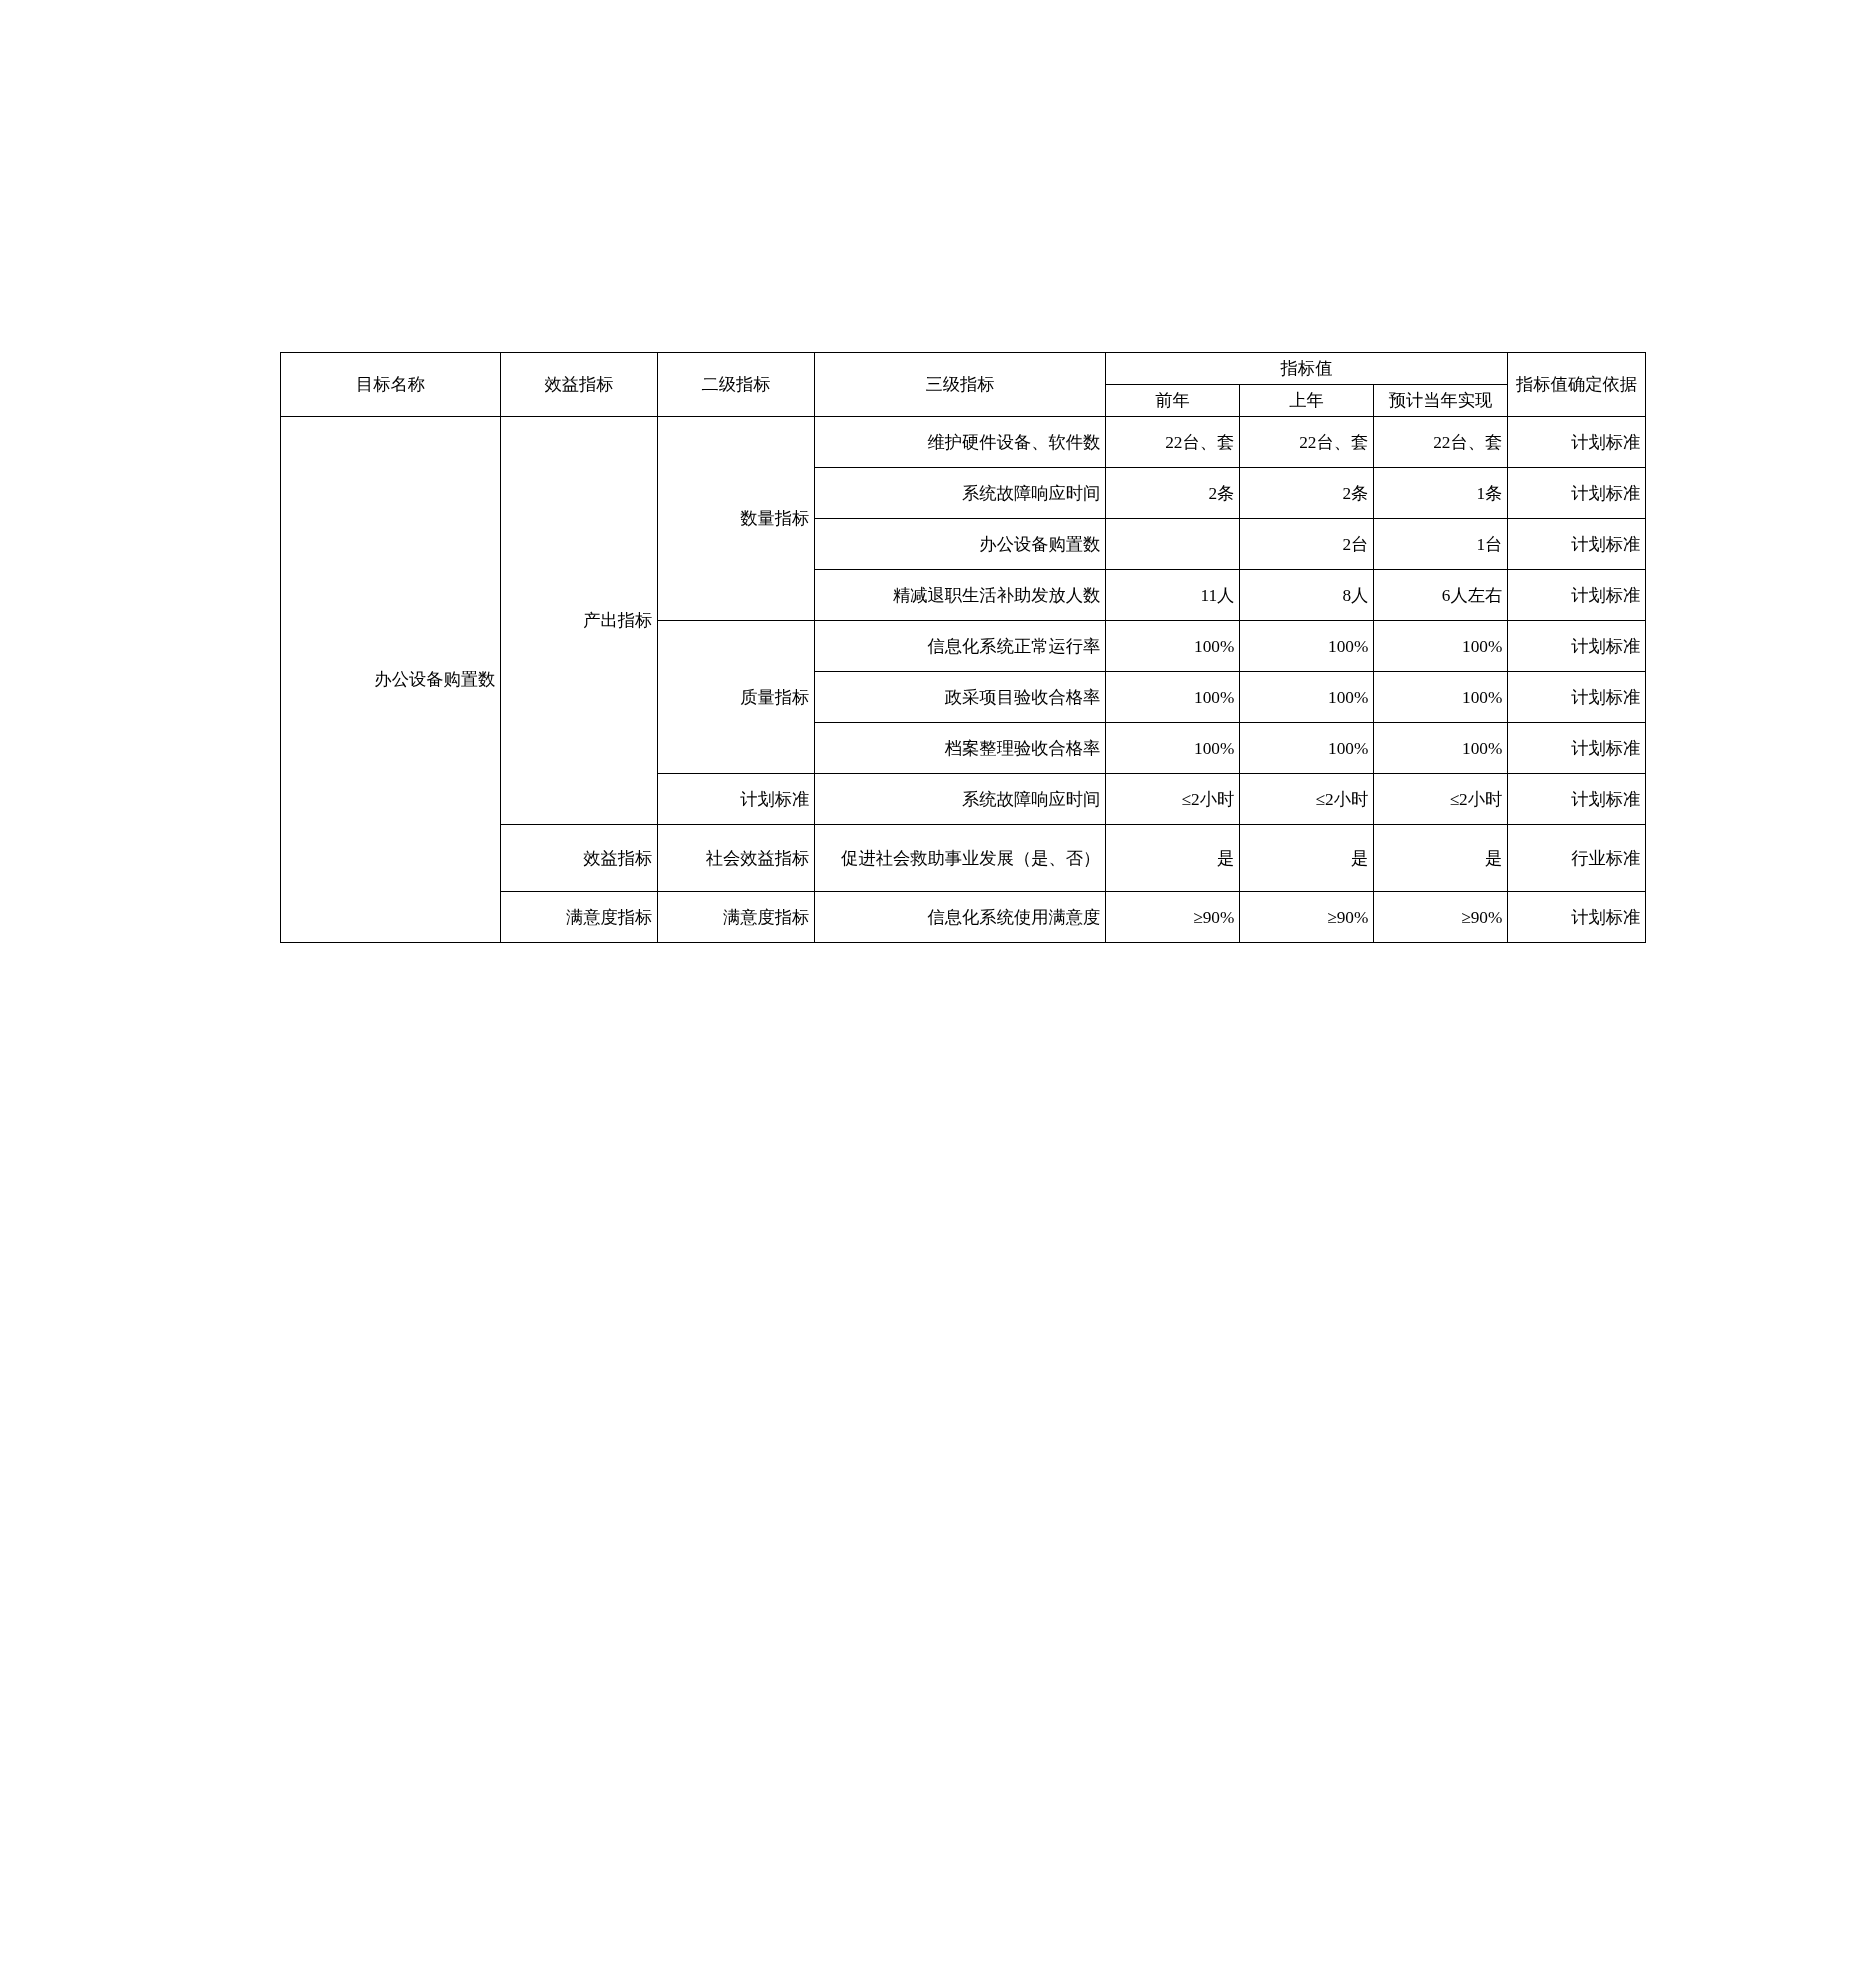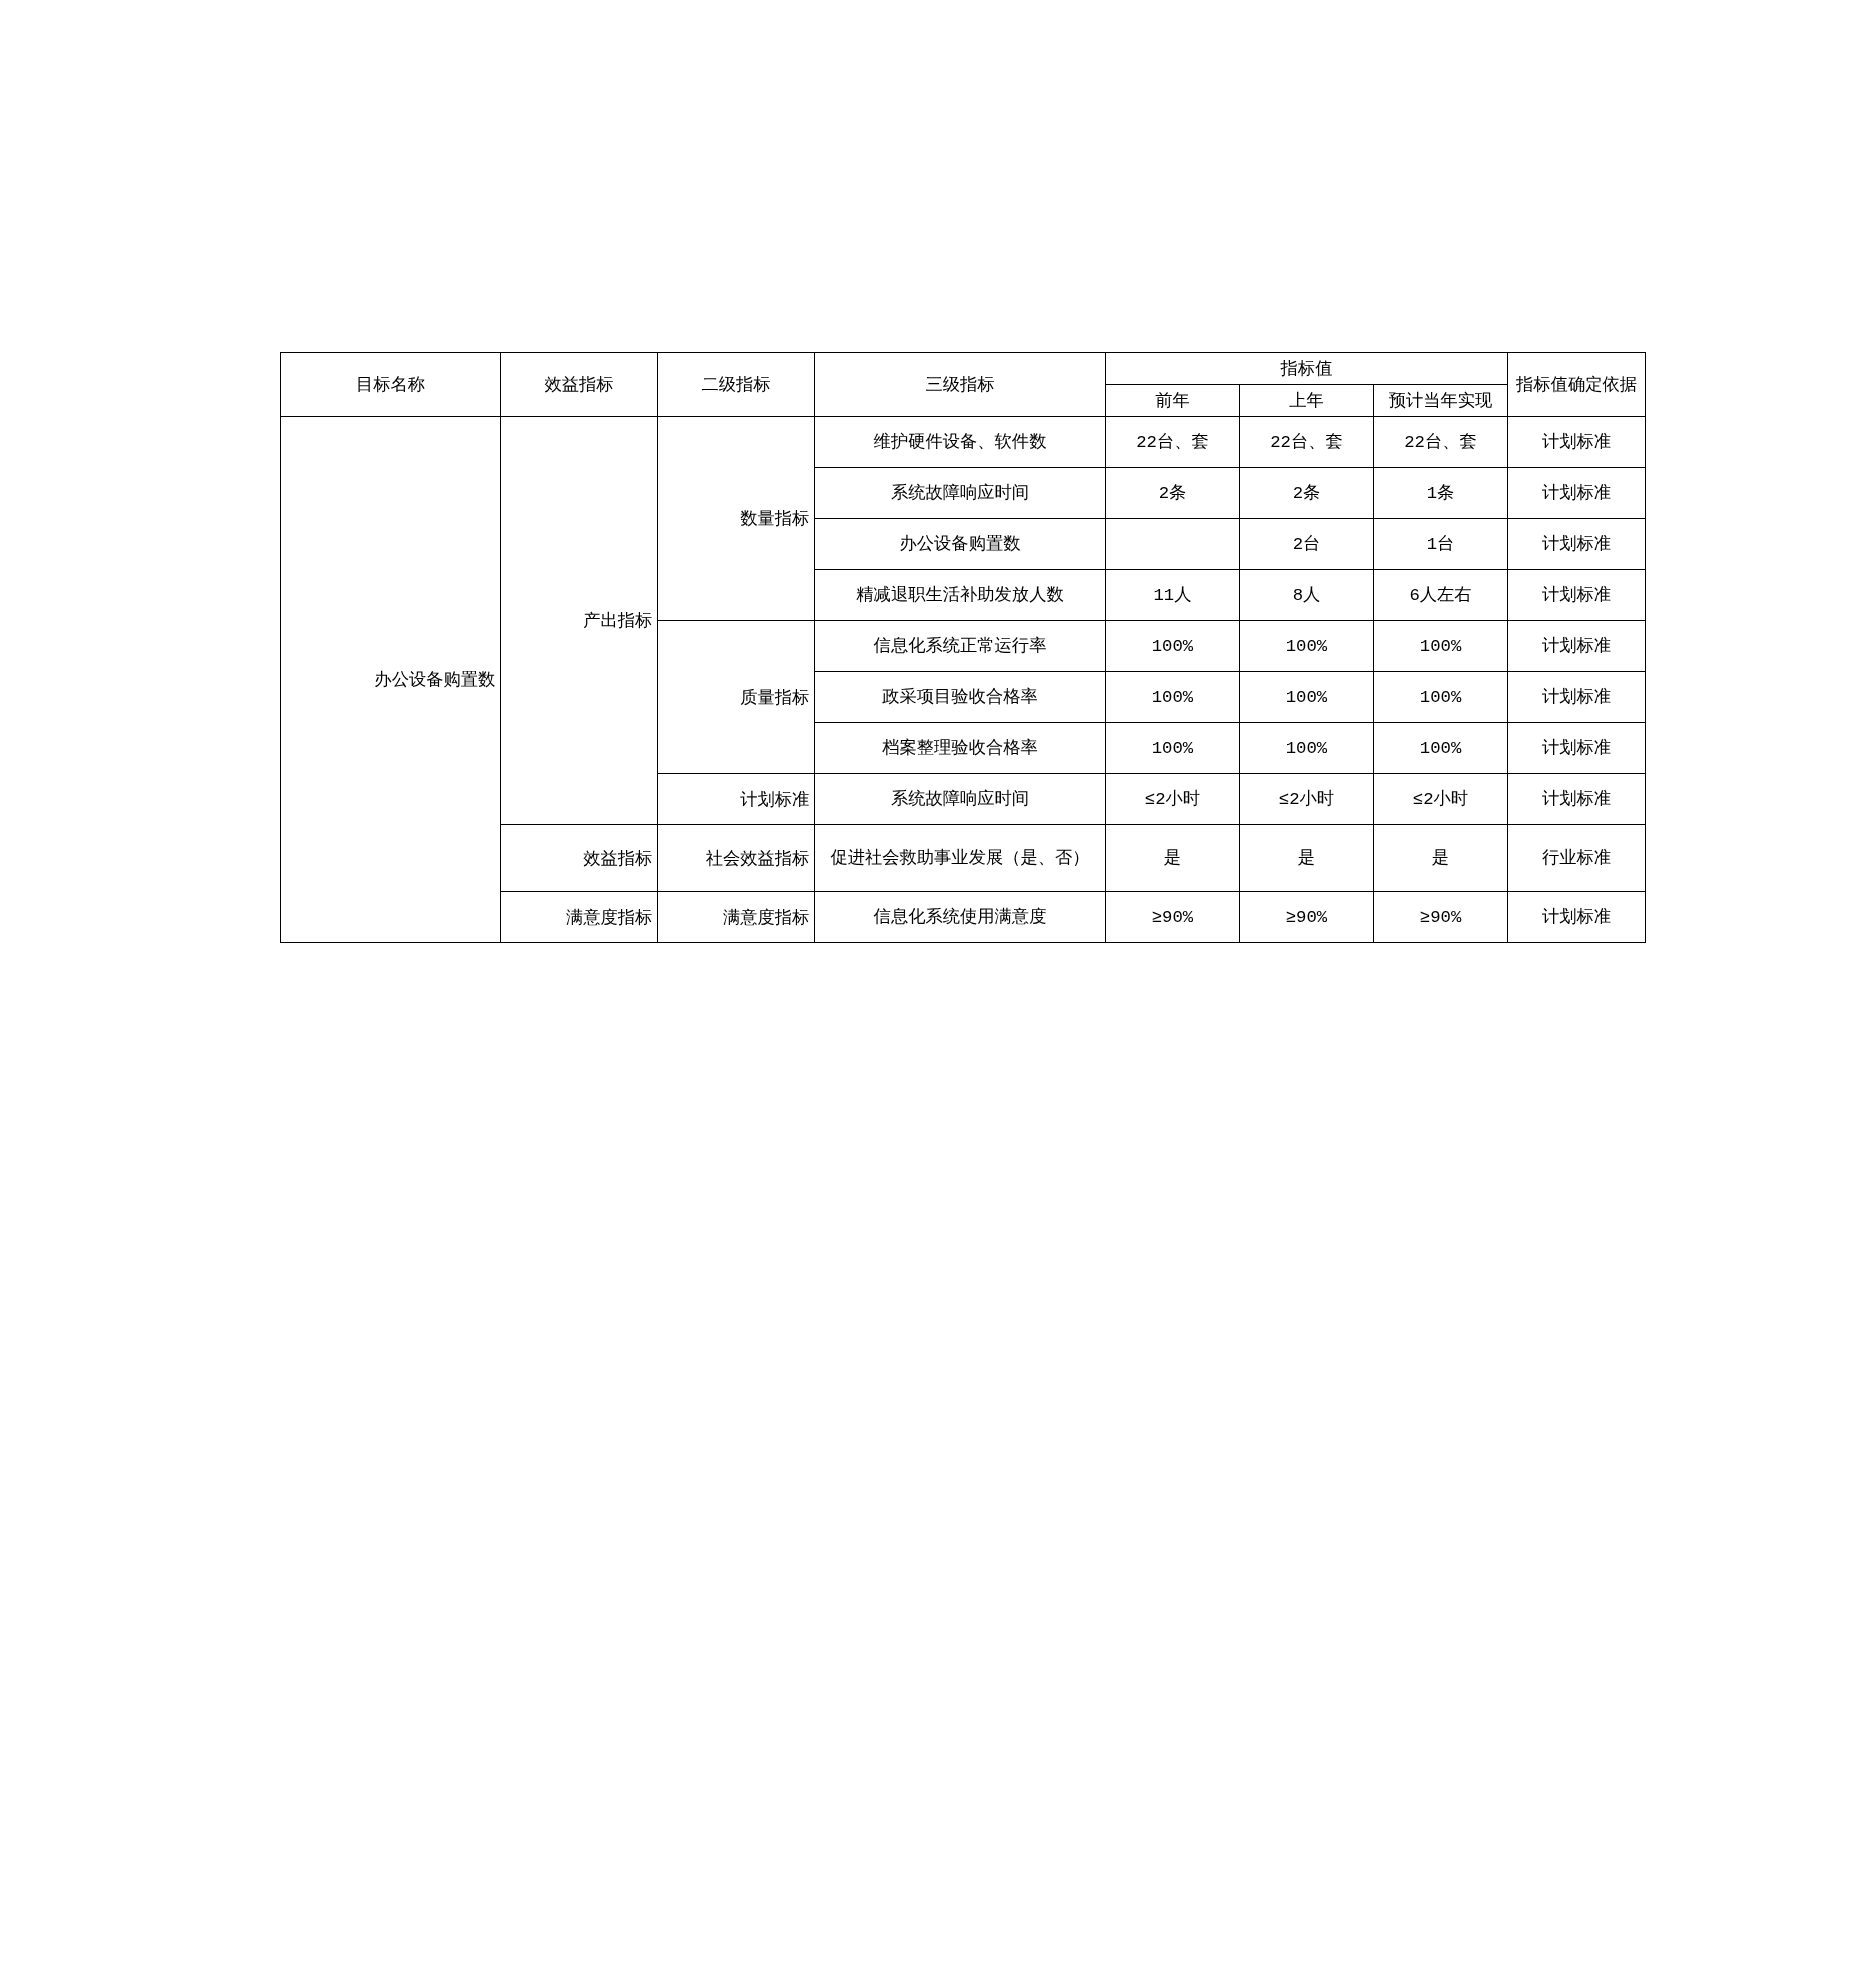--- a/index.html
+++ b/index.html
@@ -33,21 +33,21 @@
   table.perf td, table.perf th {
     border: 1.2px solid #000000;
     font-weight: normal;
     font-size: 17.3px;
     line-height: 1.35;
     padding: 3.9px 4.7px;
     vertical-align: middle;
     word-break: break-all;
   }
   .ctr { text-align: center; }
-  .lft { text-align: center; font-family: Liberation Mono, monospace; }
+  .lft { text-align: right; }
   .vmid { vertical-align: middle; text-align: right; }
   .tall { height: 67px; }
   .row-h { height: 51px; }
   
   col.c1 { width: 220px; }
   col.c2 { width: 157px; }
   col.c3 { width: 157px; }
   col.c4 { width: 291px; }
   col.c5 { width: 134px; }
   col.c6 { width: 134px; }

